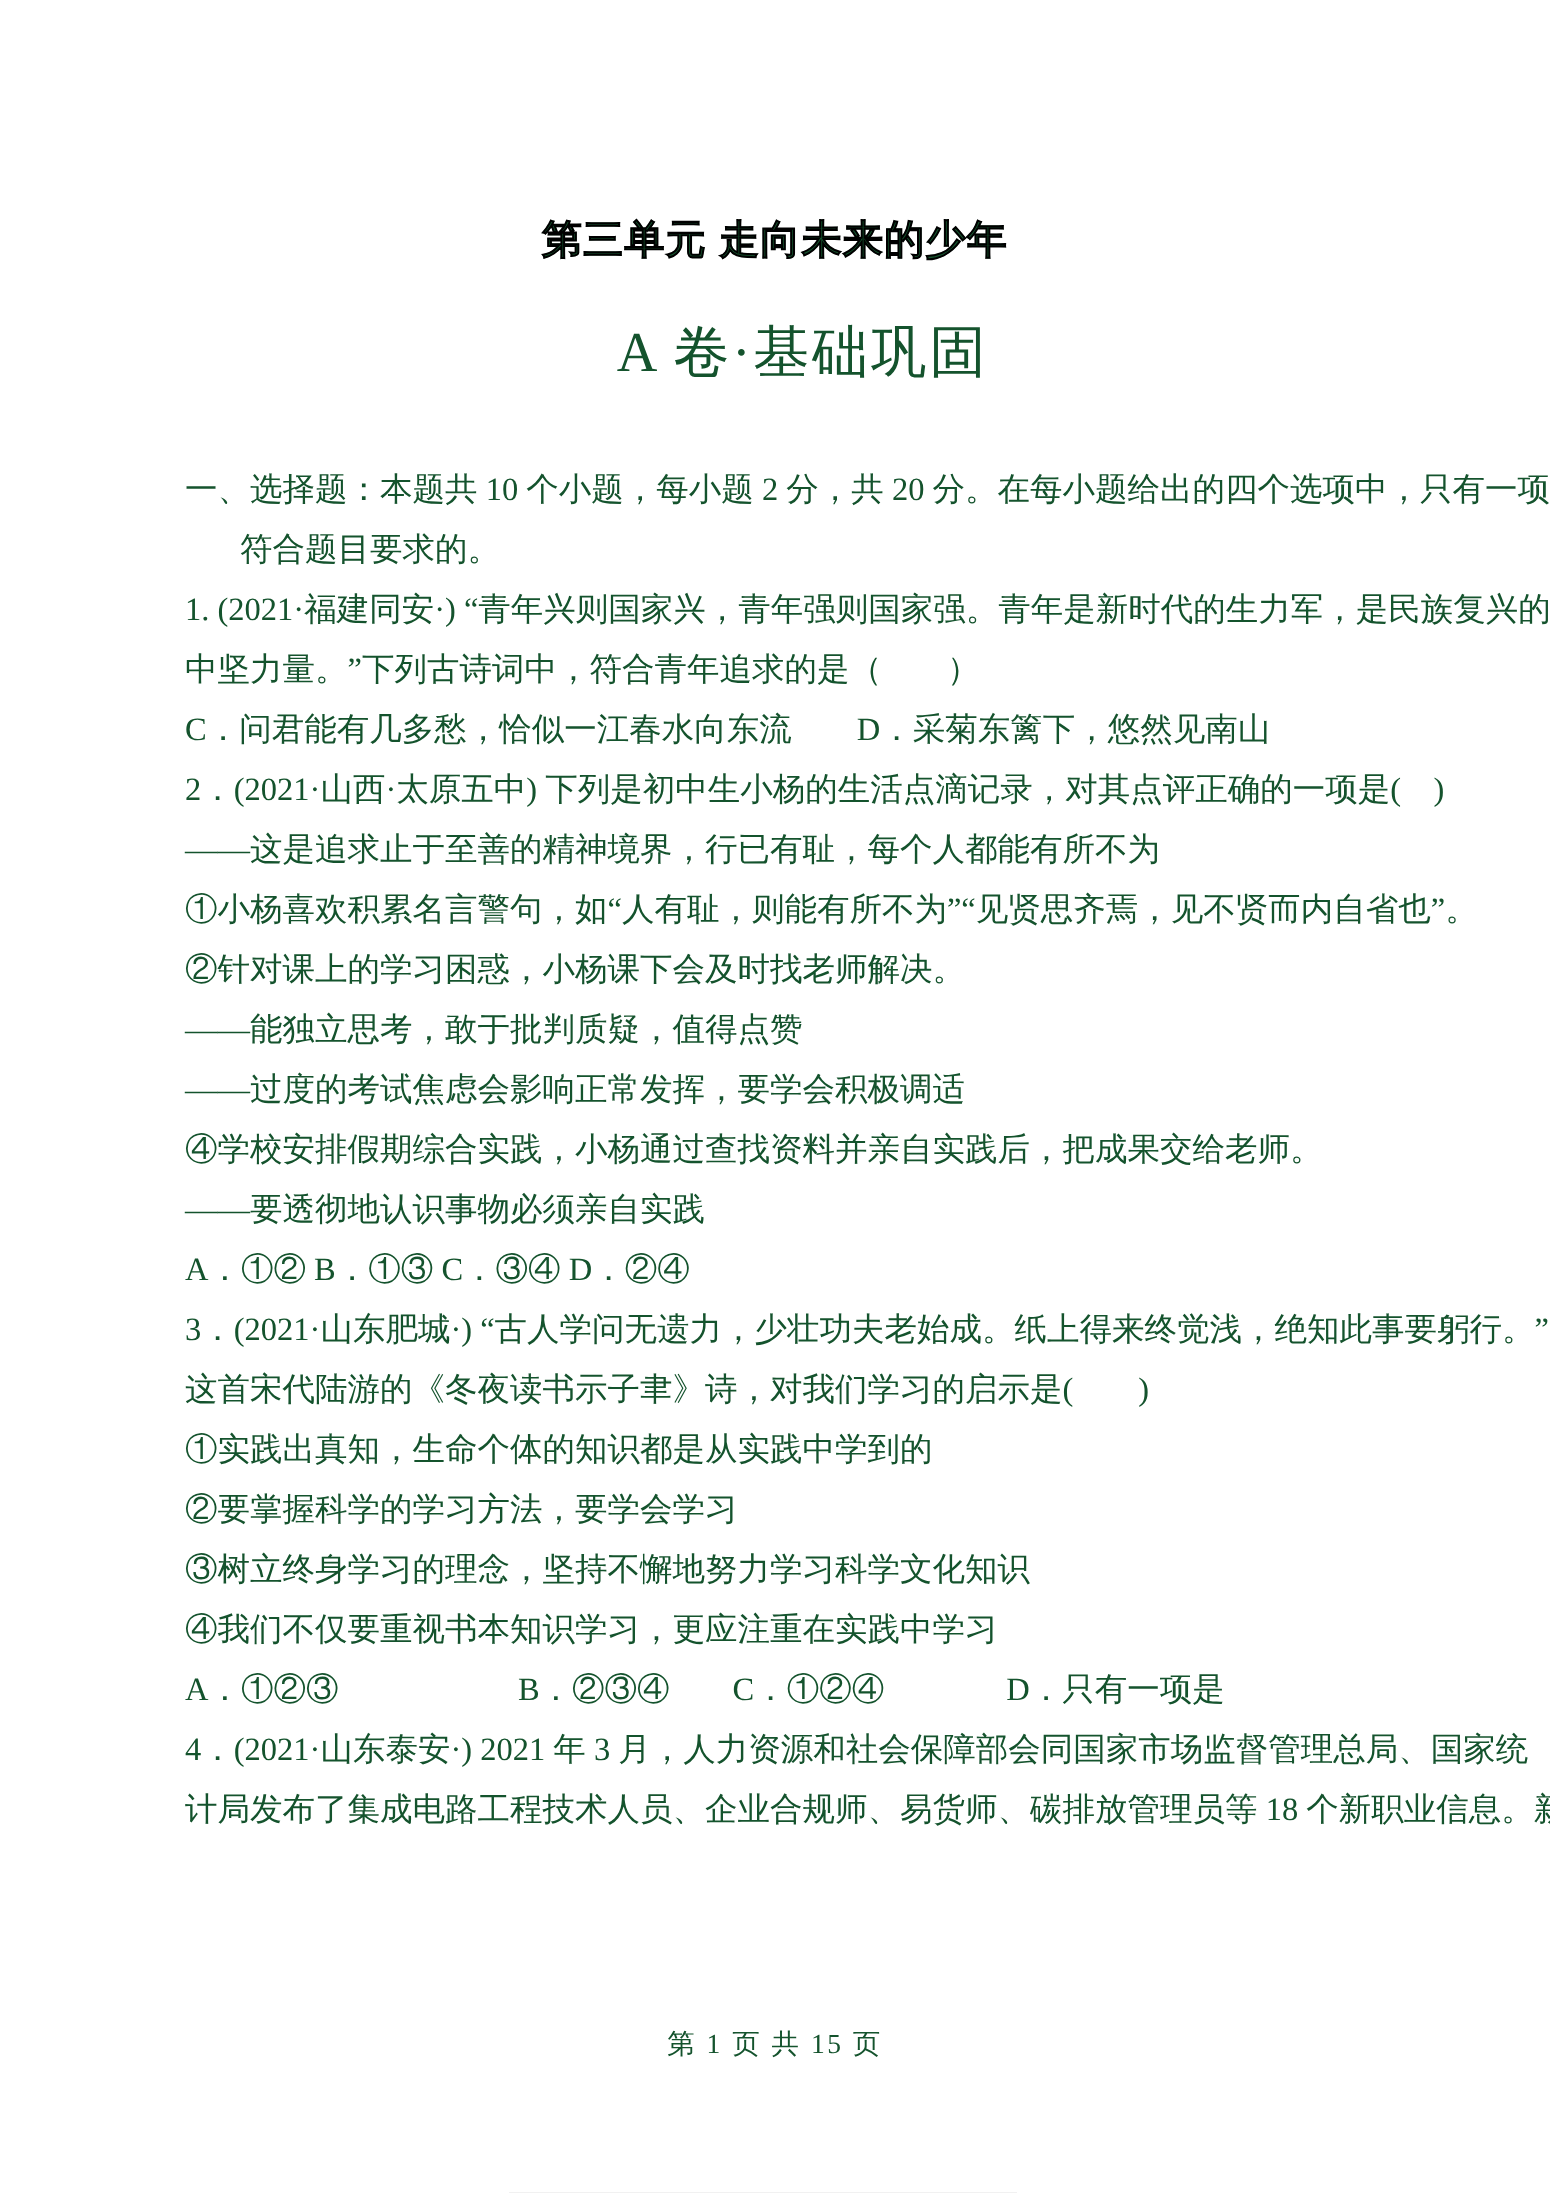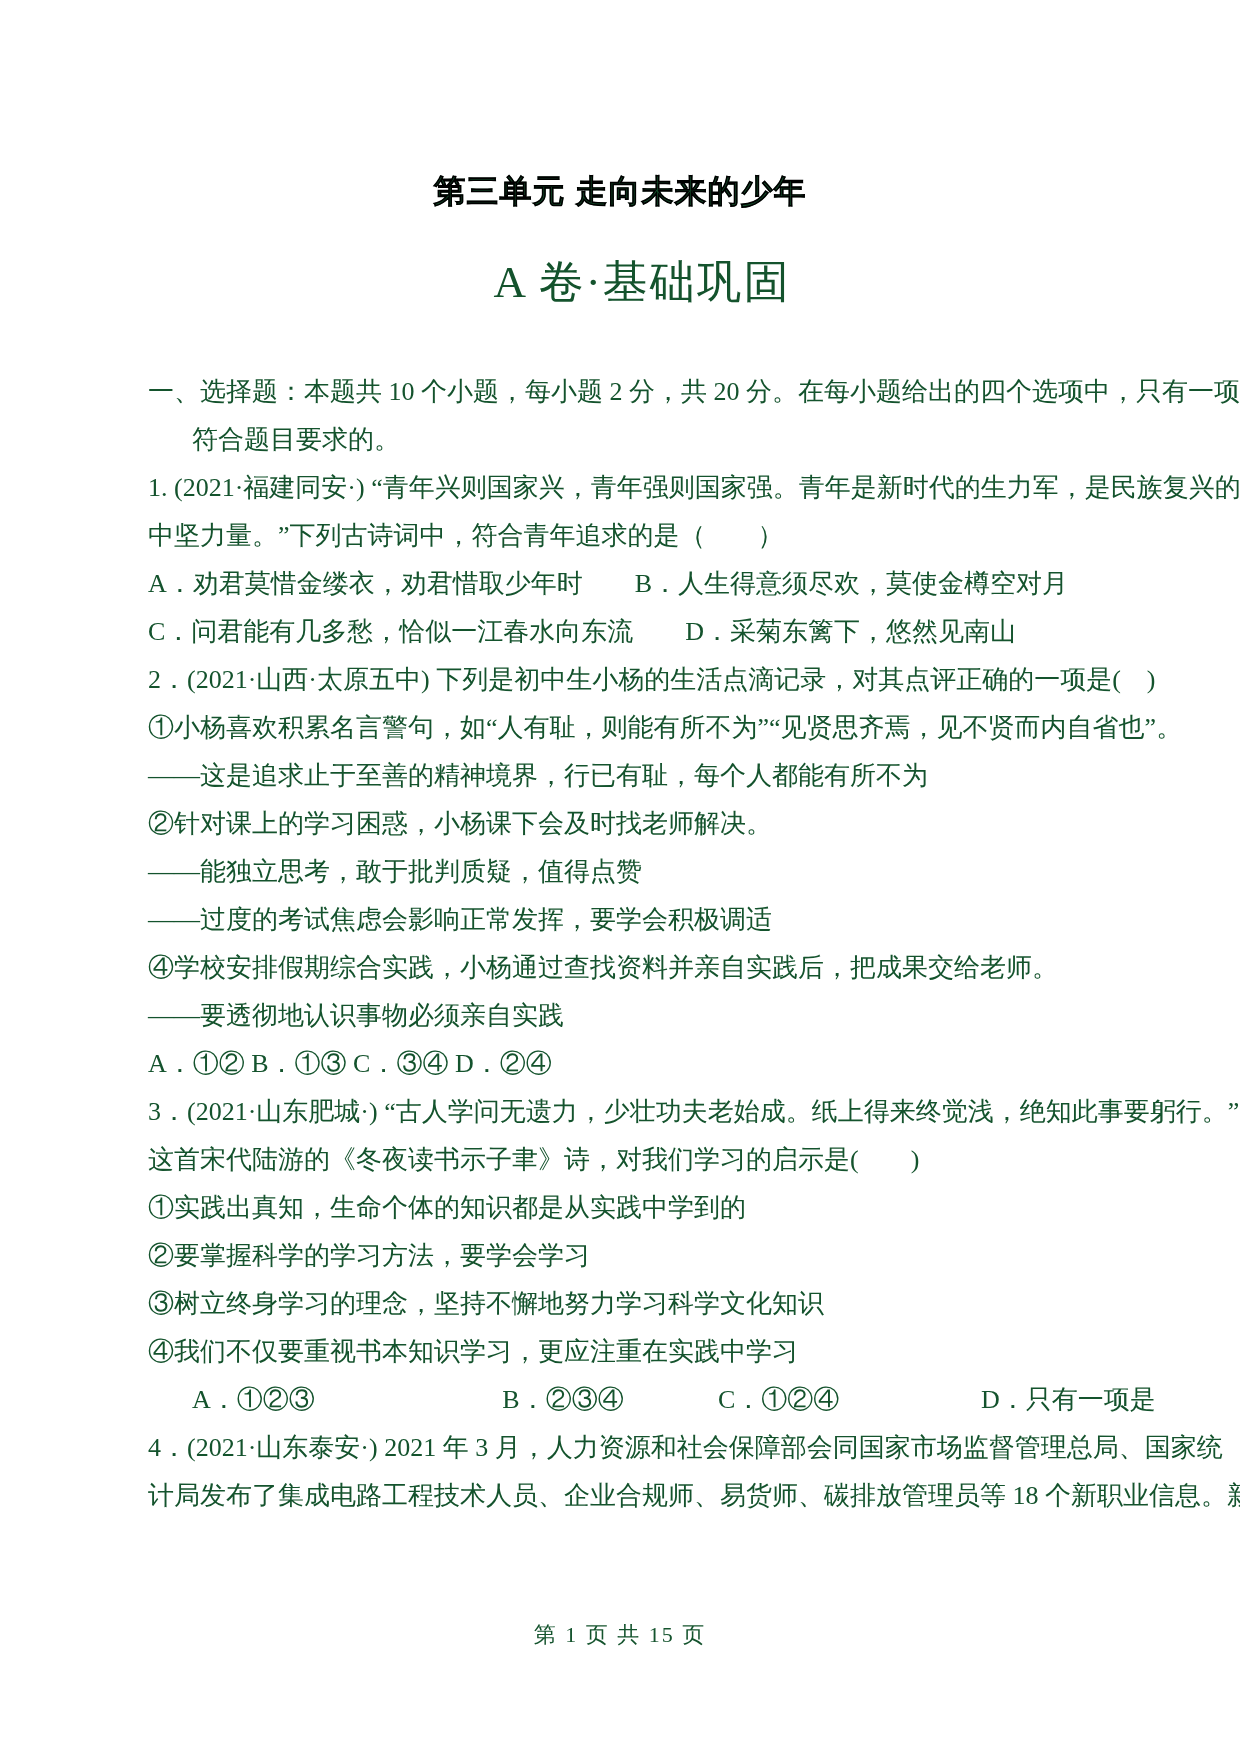--- a/index.html
+++ b/index.html
@@ -46,21 +46,21 @@
     right: 120px;
   }
   .line {
     margin: 0;
     height: 48px;
     line-height: 48px;
     font-size: 26px;
     white-space: nowrap;
   }
   .cont-indent { padding-left: 44px; }
-  .opt-grid span { display: inline-block; margin-left: 44px; }
+  .opt-grid span { display: inline-block; }
   .opt-grid .oa { width: 216px; }
   .opt-grid .ob { width: 222px; text-align: center; }
   .opt-grid .oc { width: 219px; }
   .footer {
     position: absolute;
     top: 1620px; left: 0; right: 0;
     text-align: center;
     font-size: 22px;
     letter-spacing: 2px;
   }
@@ -72,26 +72,25 @@
 
   <div class="unit-title">第三单元 走向未来的少年</div>
   <div class="volume-title">A 卷·基础巩固</div>
 
   <div class="body">
     <p class="line">一、选择题：本题共 10 个小题，每小题 2 分，共 20 分。在每小题给出的四个选项中，只有一项是</p>
     <p class="line cont-indent">符合题目要求的。</p>
 
     <p class="line">1. (2021·福建同安·) “青年兴则国家兴，青年强则国家强。青年是新时代的生力军，是民族复兴的</p>
     <p class="line">中坚力量。”下列古诗词中，符合青年追求的是（　　）</p>
-    <p class="line">A．劝君莫惜金缕衣，劝君惜取少年时　　B．人生得意须尽欢，莫使金樽空对月</p>
     <p class="line">C．问君能有几多愁，恰似一江春水向东流　　D．采菊东篱下，悠然见南山</p>
 
     <p class="line">2．(2021·山西·太原五中) 下列是初中生小杨的生活点滴记录，对其点评正确的一项是(　)</p>
+    <p class="line">——这是追求止于至善的精神境界，行已有耻，每个人都能有所不为</p>
     <p class="line">①小杨喜欢积累名言警句，如“人有耻，则能有所不为”“见贤思齐焉，见不贤而内自省也”。</p>
-    <p class="line">——这是追求止于至善的精神境界，行已有耻，每个人都能有所不为</p>
     <p class="line">②针对课上的学习困惑，小杨课下会及时找老师解决。</p>
     <p class="line">——能独立思考，敢于批判质疑，值得点赞</p>
     <p class="line">——过度的考试焦虑会影响正常发挥，要学会积极调适</p>
     <p class="line">④学校安排假期综合实践，小杨通过查找资料并亲自实践后，把成果交给老师。</p>
     <p class="line">——要透彻地认识事物必须亲自实践</p>
     <p class="line">A．①② B．①③ C．③④ D．②④</p>
 
     <p class="line">3．(2021·山东肥城·) “古人学问无遗力，少壮功夫老始成。纸上得来终觉浅，绝知此事要躬行。”</p>
     <p class="line">这首宋代陆游的《冬夜读书示子聿》诗，对我们学习的启示是(　　)</p>
     <p class="line">①实践出真知，生命个体的知识都是从实践中学到的</p>

